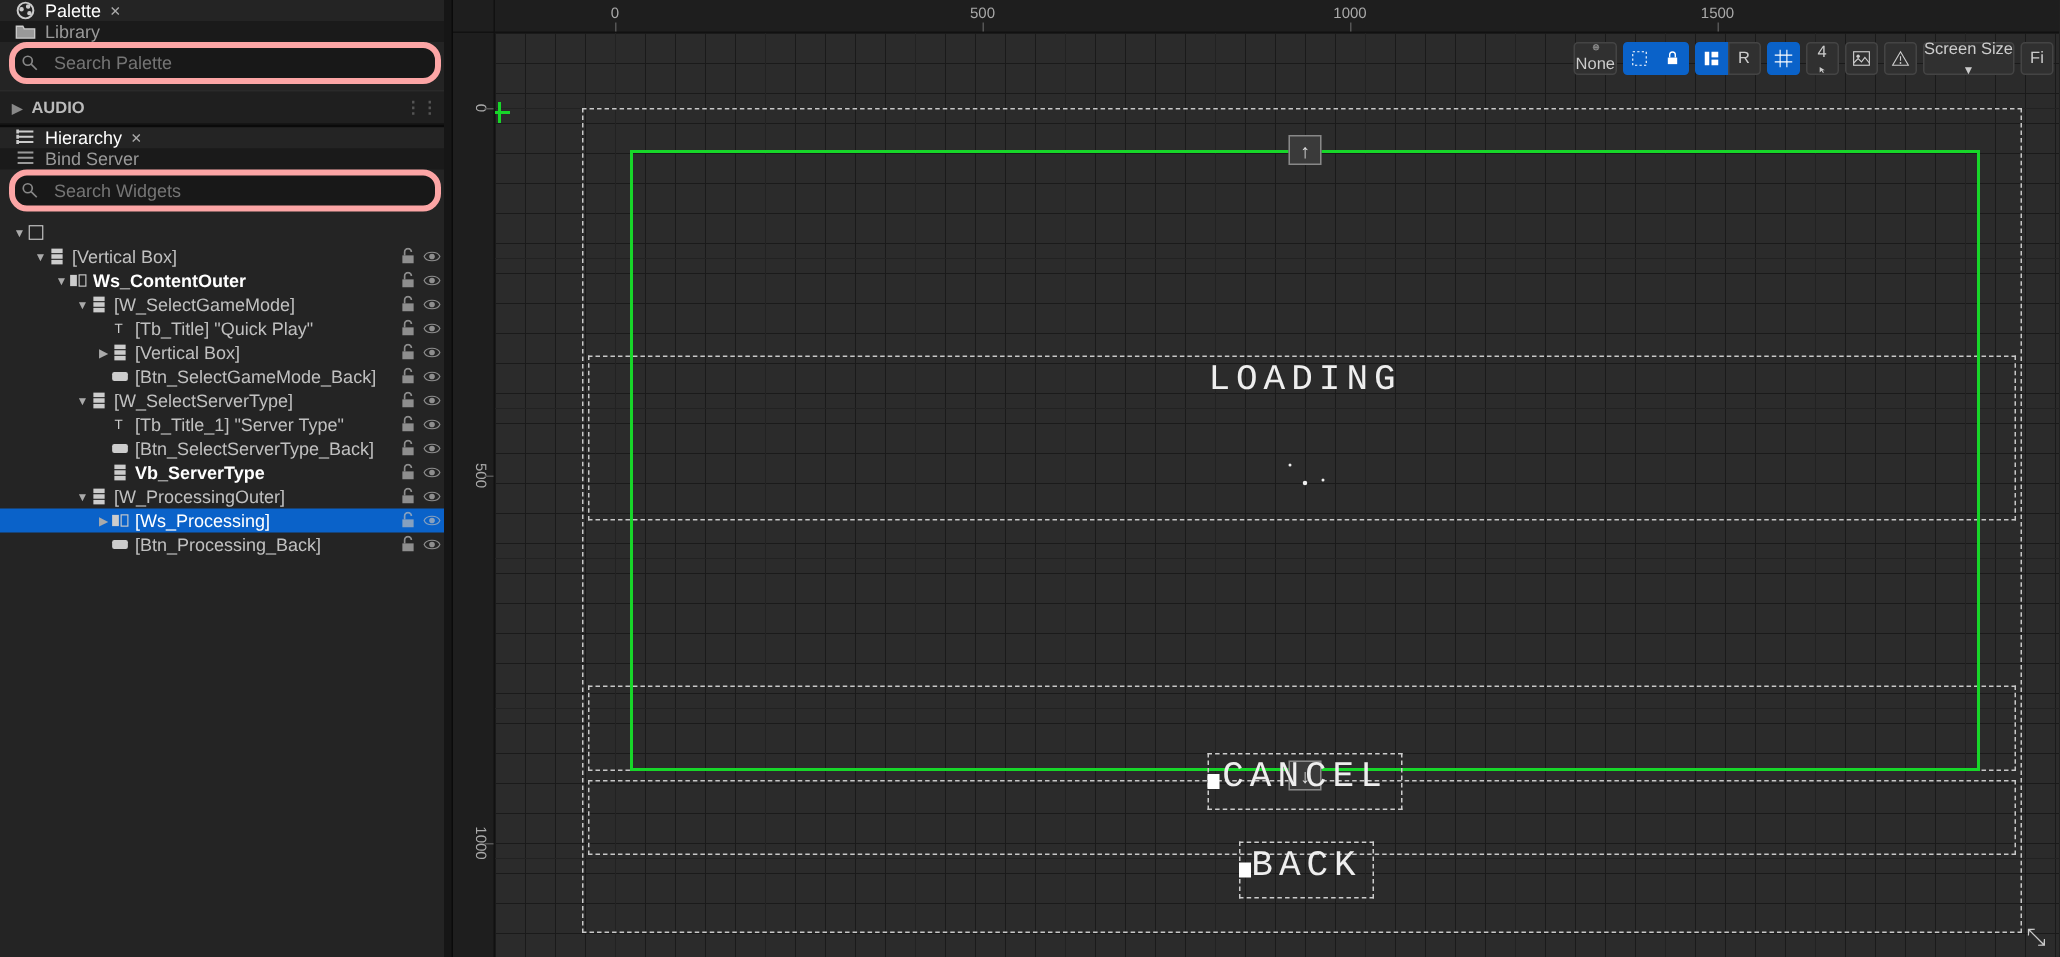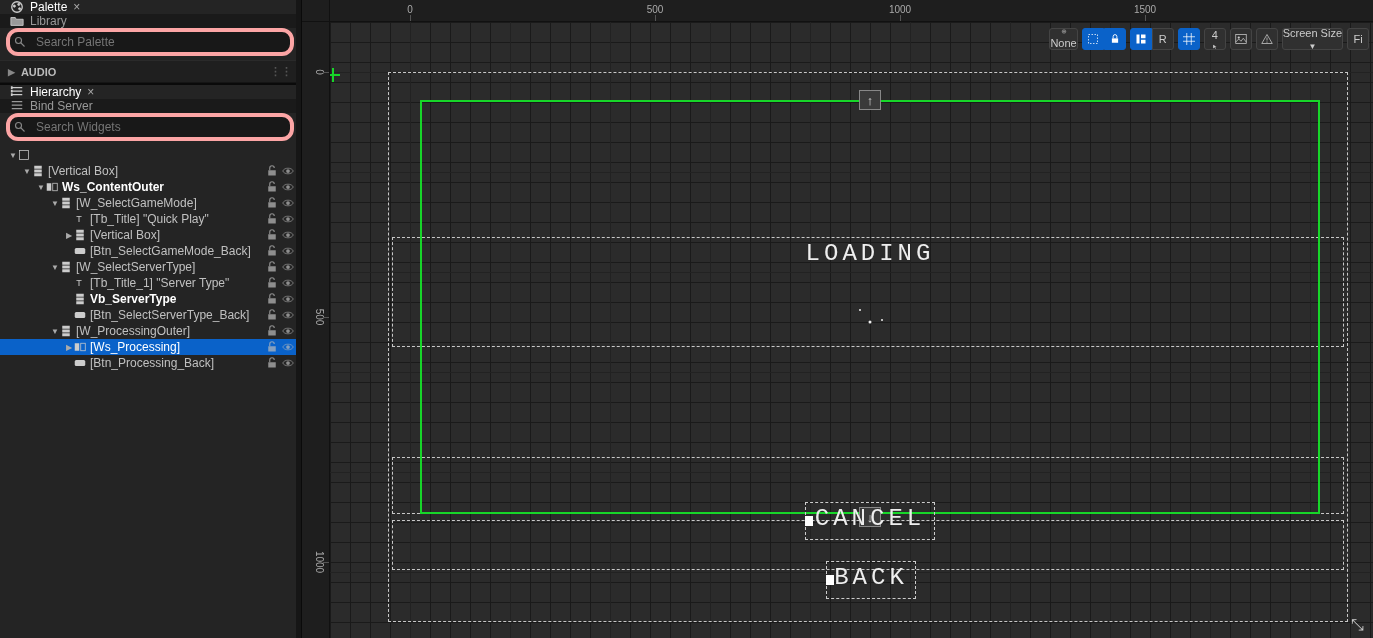--- a/index.html
+++ b/index.html
@@ -336,46 +336,46 @@
             <path d="M1 8 C3 3 13 3 15 8 C13 13 3 13 1 8 Z" fill="none" stroke="#bbb"></path>
             <circle cx="8" cy="8" r="2.5" fill="#bbb"></circle>
           </svg>
         </span>
       </div>
       <div class="tree-row">
         <span class="tree-indent" style="width:64px"></span>
         <span class="tree-arrow none">▶</span>
         <span class="tree-ico">
           <svg width="12" height="12" viewBox="0 0 16 16">
+            <rect x="1" y="4" width="14" height="8" rx="2" fill="#ccc"></rect>
+          </svg>
+        </span>
+        <span class="tree-label">[Btn_SelectServerType_Back]</span>
+        <span class="row-icons">
+          <svg class="ri" viewBox="0 0 16 16">
+            <rect x="3" y="7" width="10" height="7" fill="#bbb"></rect>
+            <path d="M5 7 V4 a3 3 0 0 1 6 0" fill="none" stroke="#bbb" stroke-width="1.5"></path>
+          </svg>
+          <svg class="ri" viewBox="0 0 16 16">
+            <path d="M1 8 C3 3 13 3 15 8 C13 13 3 13 1 8 Z" fill="none" stroke="#bbb"></path>
+            <circle cx="8" cy="8" r="2.5" fill="#bbb"></circle>
+          </svg>
+        </span>
+      </div>
+      <div class="tree-row">
+        <span class="tree-indent" style="width:64px"></span>
+        <span class="tree-arrow none">▶</span>
+        <span class="tree-ico">
+          <svg width="12" height="12" viewBox="0 0 16 16">
             <rect x="3" y="1" width="10" height="4" fill="#ccc"></rect>
             <rect x="3" y="6" width="10" height="4" fill="#ccc"></rect>
             <rect x="3" y="11" width="10" height="4" fill="#ccc"></rect>
           </svg>
         </span>
         <span class="tree-label bold">Vb_ServerType</span>
-        <span class="row-icons">
-          <svg class="ri" viewBox="0 0 16 16">
-            <rect x="3" y="7" width="10" height="7" fill="#bbb"></rect>
-            <path d="M5 7 V4 a3 3 0 0 1 6 0" fill="none" stroke="#bbb" stroke-width="1.5"></path>
-          </svg>
-          <svg class="ri" viewBox="0 0 16 16">
-            <path d="M1 8 C3 3 13 3 15 8 C13 13 3 13 1 8 Z" fill="none" stroke="#bbb"></path>
-            <circle cx="8" cy="8" r="2.5" fill="#bbb"></circle>
-          </svg>
-        </span>
-      </div>
-      <div class="tree-row">
-        <span class="tree-indent" style="width:64px"></span>
-        <span class="tree-arrow none">▶</span>
-        <span class="tree-ico">
-          <svg width="12" height="12" viewBox="0 0 16 16">
-            <rect x="1" y="4" width="14" height="8" rx="2" fill="#ccc"></rect>
-          </svg>
-        </span>
-        <span class="tree-label">[Btn_SelectServerType_Back]</span>
         <span class="row-icons">
           <svg class="ri" viewBox="0 0 16 16">
             <rect x="3" y="7" width="10" height="7" fill="#bbb"></rect>
             <path d="M5 7 V4 a3 3 0 0 1 6 0" fill="none" stroke="#bbb" stroke-width="1.5"></path>
           </svg>
           <svg class="ri" viewBox="0 0 16 16">
             <path d="M1 8 C3 3 13 3 15 8 C13 13 3 13 1 8 Z" fill="none" stroke="#bbb"></path>
             <circle cx="8" cy="8" r="2.5" fill="#bbb"></circle>
           </svg>
         </span>

